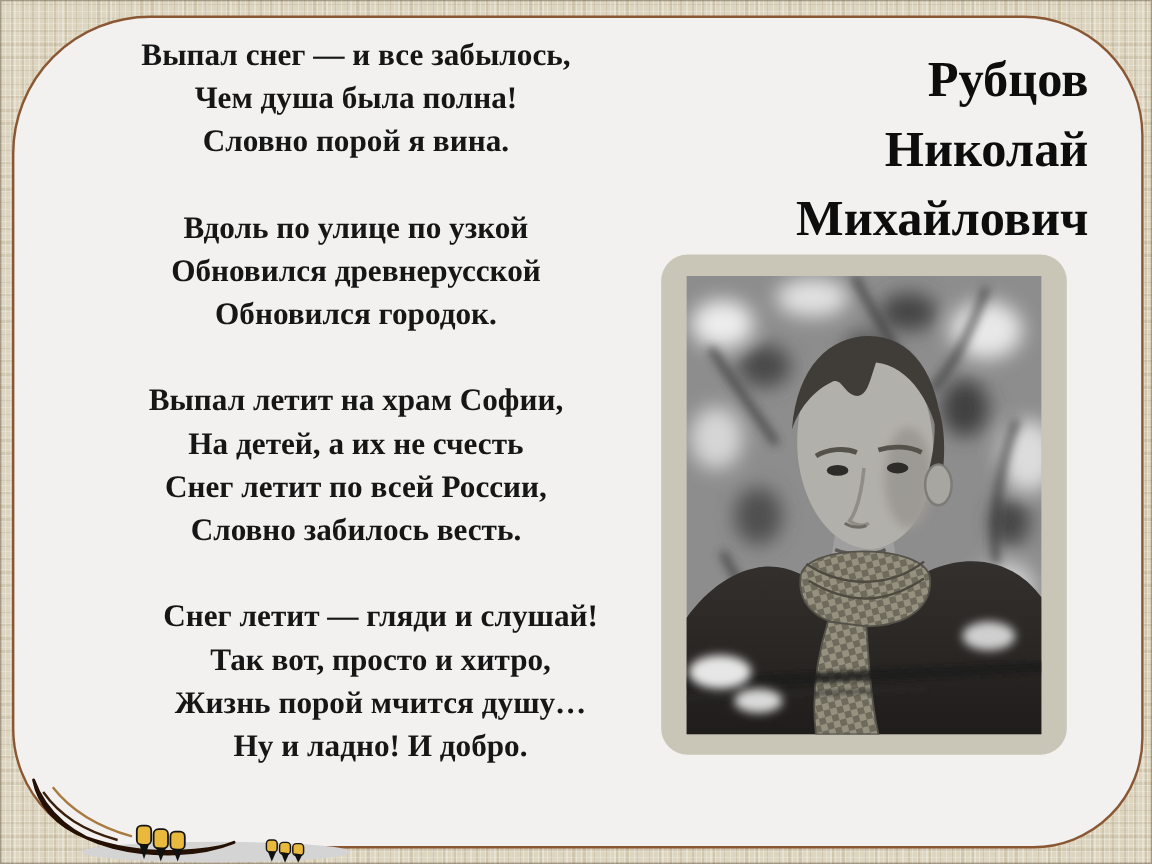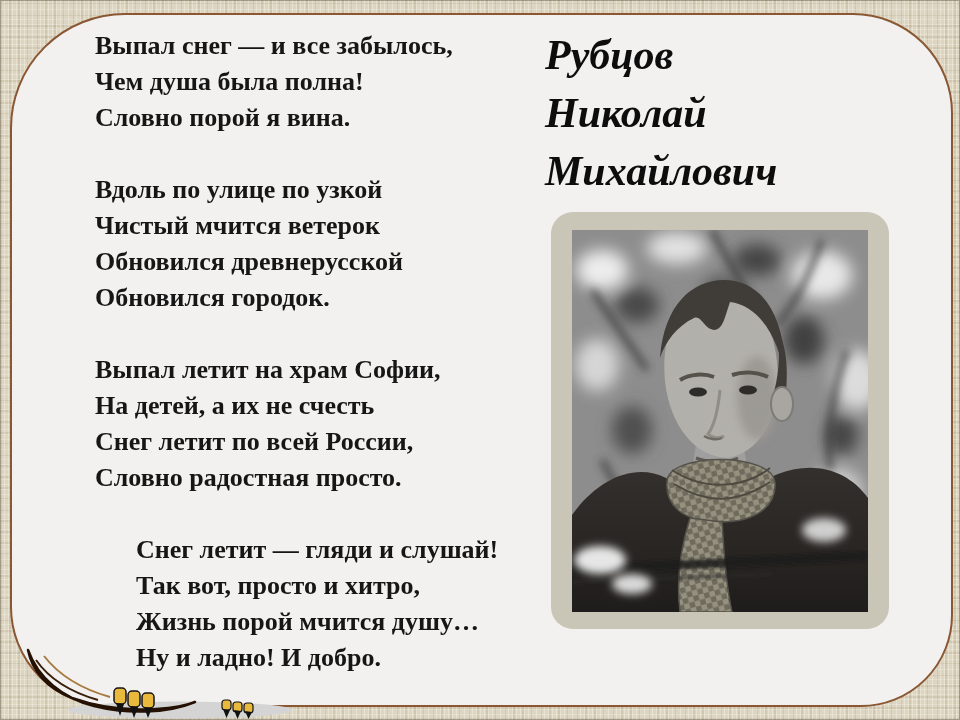--- a/index.html
+++ b/index.html
@@ -15,29 +15,28 @@
     font-family:"Liberation Serif","DejaVu Serif",serif;
   }
   .panel{
     position:absolute;left:10px;top:13px;width:943px;height:694px;box-sizing:border-box;
     background:#f2f1f0;border:2px solid #8a5733;
     border-radius:115px 100px 92px 100px;
   }
   .poem{
     position:absolute;left:95px;top:28px;
     font-weight:bold;font-size:26px;line-height:36px;
-    color:#161616;white-space:nowrap;
+    color:#161616;white-space:nowrap;text-align:center;
   }
   .stanza{margin:0 0 36px 0;}
   .stanza:last-child{margin-bottom:0;margin-left:41px;}
   .title{
-    position:absolute;left:545px;top:26px;width:362px;
-    text-align:left;font-weight:bold;font-size:42px;line-height:58px;
+    position:absolute;left:545px;top:38px;width:362px;
+    text-align:right;font-weight:bold;font-size:42px;line-height:58px;
     color:#0d0d0d;
-    font-style:italic;
   }
   .photo-frame{
     position:absolute;left:551px;top:212px;width:338px;height:417px;
     background:#c9c5b7;border-radius:22px;
   }
   .photo{position:absolute;left:21px;top:18px;width:296px;height:382px;display:block;}
   .decor{position:absolute;left:16px;top:648px;width:280px;height:72px;display:block;}
 </style>
 </head>
 <body>
@@ -47,29 +46,28 @@
   <div class="panel"></div>
 
   <div class="poem">
     <div class="stanza">
       <div>Выпал снег — и все забылось,</div>
       <div>Чем душа была полна!</div>
       <div>Словно порой я вина.</div>
     </div>
     <div class="stanza">
       <div>Вдоль по улице по узкой</div>
-      <div>Чистый мчится ветерок</div>
       <div>Обновился древнерусской</div>
       <div>Обновился городок.</div>
     </div>
     <div class="stanza">
       <div>Выпал летит на храм Софии,</div>
       <div>На детей, а их не счесть</div>
       <div>Снег летит по всей России,</div>
-      <div>Словно радостная просто.</div>
+      <div>Словно забилось весть.</div>
     </div>
     <div class="stanza">
       <div>Снег летит — гляди и слушай!</div>
       <div>Так вот, просто и хитро,</div>
       <div>Жизнь порой мчится душу…</div>
       <div>Ну и ладно! И добро.</div>
     </div>
   </div>
 
   <div class="title">

